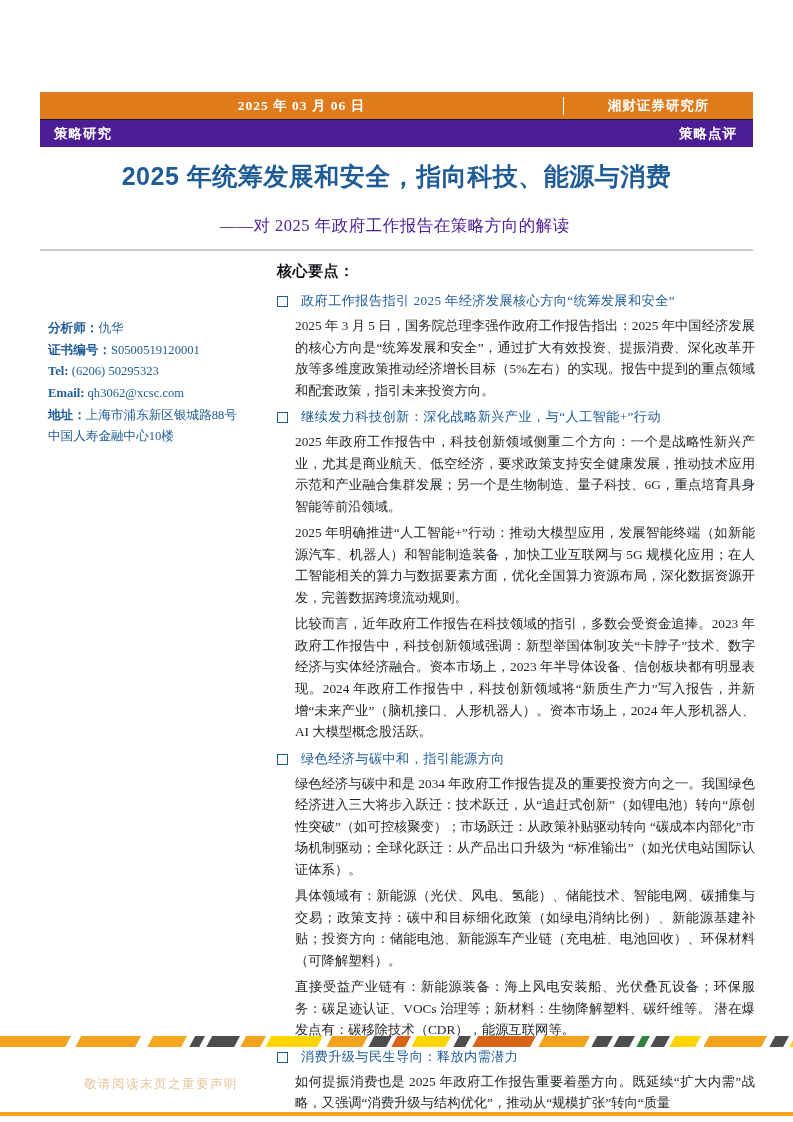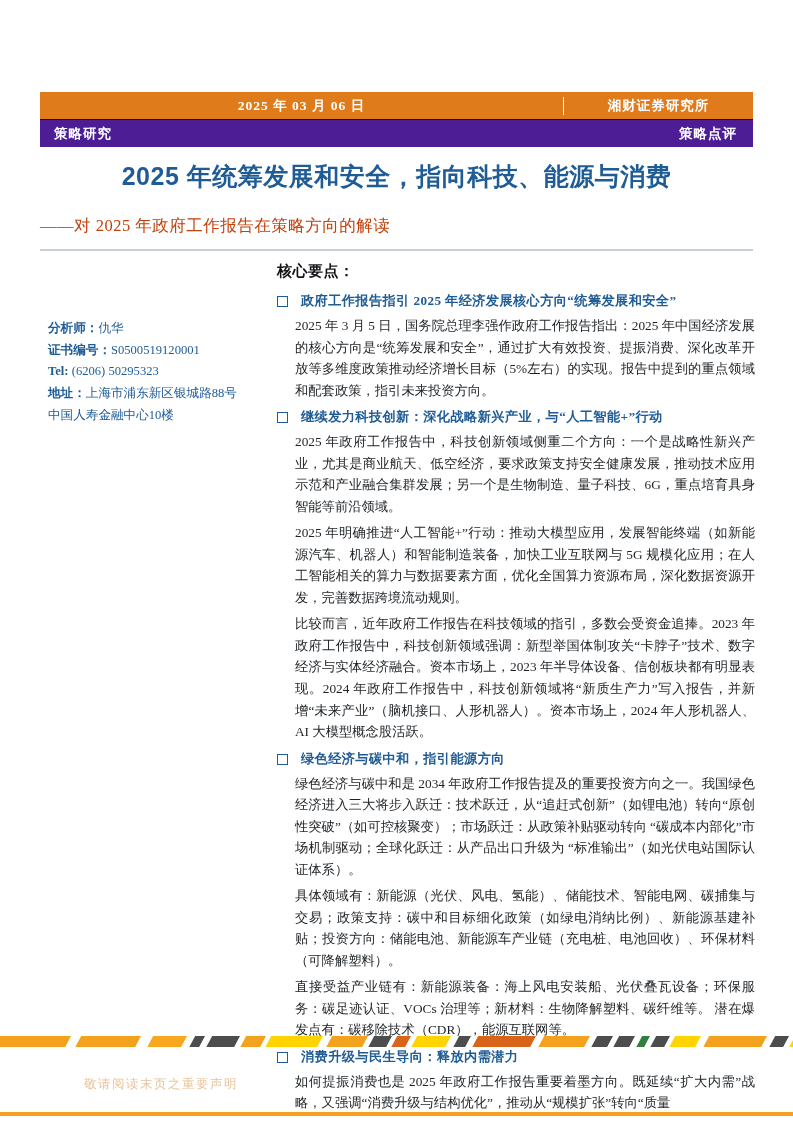--- a/index.html
+++ b/index.html
@@ -72,24 +72,24 @@
   #main-title {
     font-family: "Liberation Sans", "DejaVu Sans", sans-serif;
     font-size: 25px;
     font-weight: bold;
     color: #1F5C96;
     letter-spacing: 0.5px;
     line-height: 1.3;
   }
   #sub-title {
     margin-top: 22px;
-    text-align: left;
+    text-align: center;
     padding-right: 4px;
     font-size: 16.5px;
-    color: #c2410c;
+    color: #4c1d95;
     letter-spacing: 0.5px;
   }
   #title-rule {
     position: absolute;
     left: 40px;
     top: 249px;
     width: 713px;
     height: 2px;
     background: #C8CED6;
   }
@@ -121,21 +121,21 @@
     font-weight: bold;
     color: #111418;
     margin-bottom: 11px;
     letter-spacing: 0.5px;
   }
   .section { margin-bottom: 2px; }
   .sec-head {
     display: flex;
     align-items: flex-start;
     color: #1F5C96;
-    font-weight: bold;
+    font-weight: normal;
     font-size: 13.2px;
     letter-spacing: 0.4px;
     margin: 7px 0 5px 0;
   }
   .sec-head .box {
     flex: none;
     width: 9px;
     height: 9px;
     border: 1.4px solid #1F5C96;
     margin-right: 13px;
@@ -206,20 +206,23 @@
 
 <div id="analyst-panel">
   <div class="analyst-line">
     <span class="lbl">分析师：</span><span>仇华</span>
   </div>
   <div class="analyst-line">
     <span class="lbl">证书编号：</span><span>S0500519120001</span>
   </div>
   <div class="analyst-line">
     <span class="lbl">Tel:</span>&nbsp;<span>(6206) 50295323</span>
+  </div>
+  <div class="analyst-line">
+    <span class="lbl">Email:</span>&nbsp;<span>qh3062@xcsc.com</span>
   </div>
   <div class="analyst-line wrap">
     <span class="lbl">地址：</span><span>上海市浦东新区银城路88号</span>
   </div>
   <div class="analyst-line wrap">
     <span>中国人寿金融中心10楼</span>
   </div>
 </div>
 
 <div id="content">

